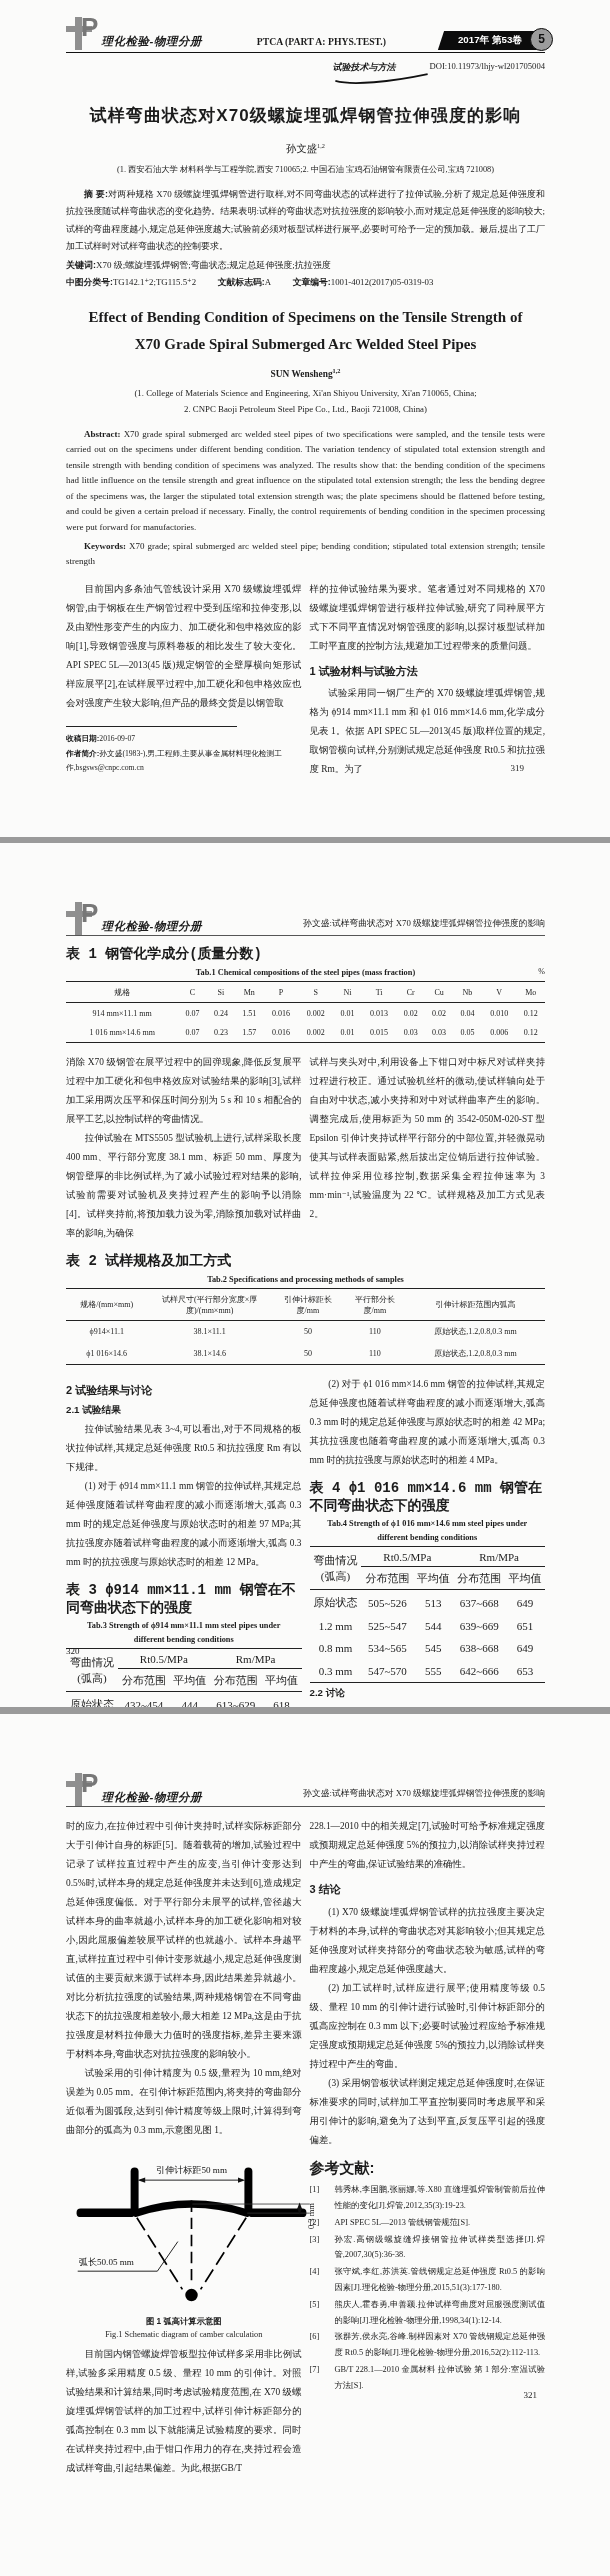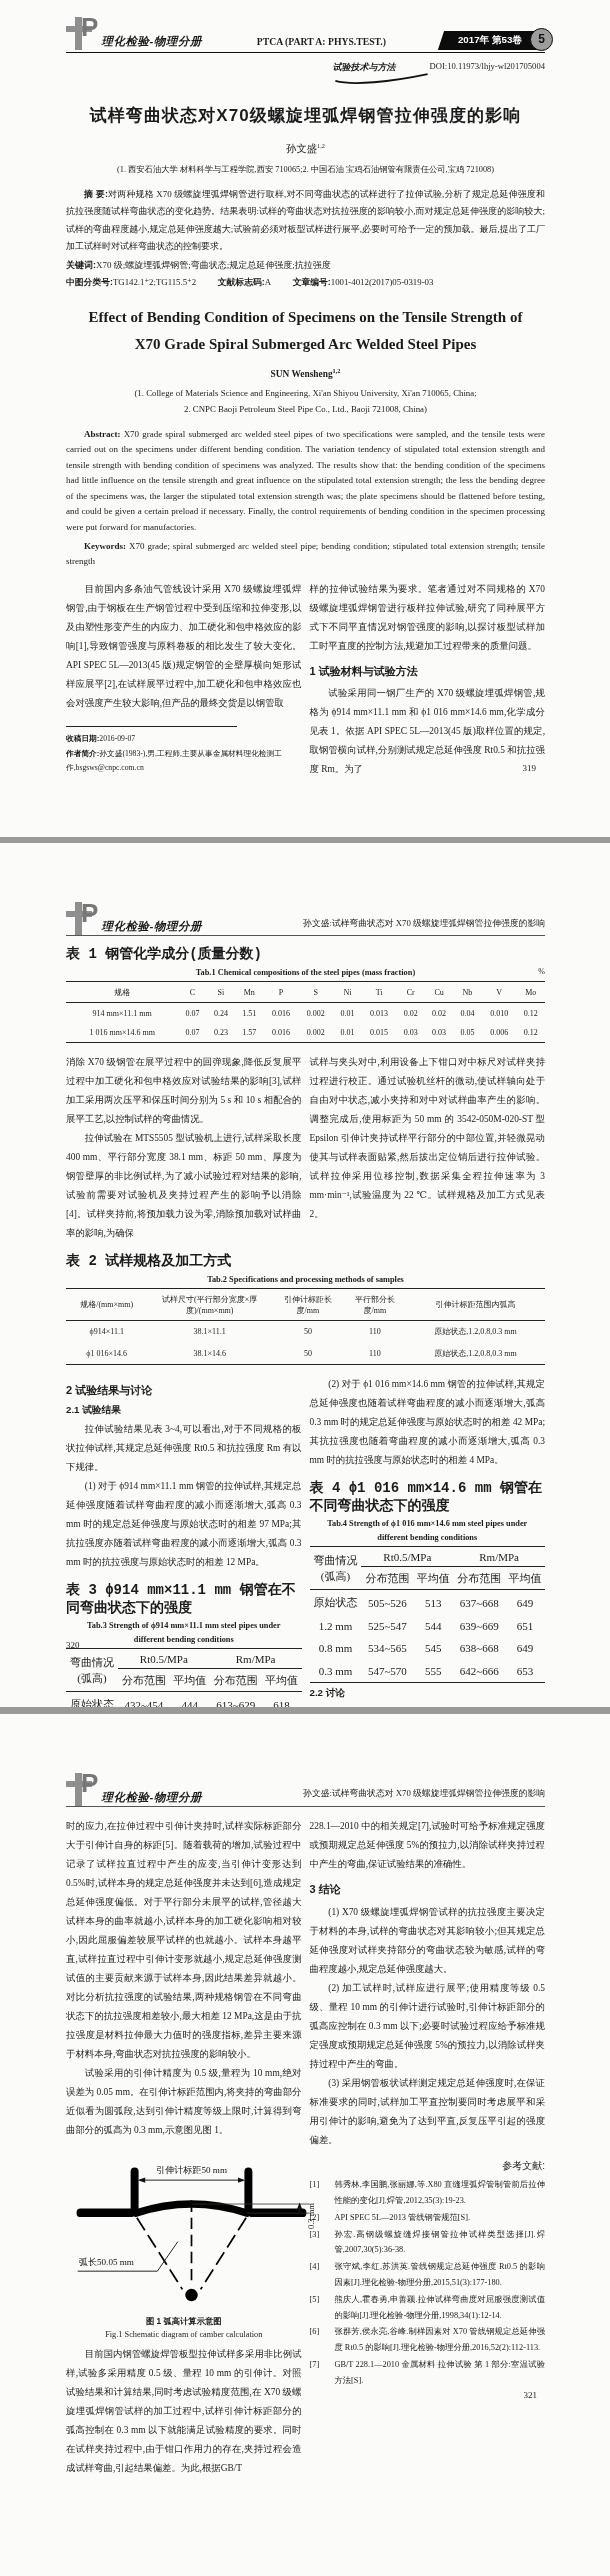--- a/index.html
+++ b/index.html
@@ -53,22 +53,22 @@
   .p { font-size:9.4px; line-height:2.02; text-align:justify; }
   .ind { text-indent:2em; }
   .sec-h { font-family:"Liberation Sans","DejaVu Sans",sans-serif; font-weight:bold; font-size:11px; margin:8px 0 5.7px; }
   .sub-h { font-family:"Liberation Sans","DejaVu Sans",sans-serif; font-weight:bold; font-size:9.7px; margin:4.6px 0 3.4px; }
 
   
   .footnote { position:absolute; left:66px; bottom:62px; width:268px; font-size:7.7px; line-height:1.85; }
   .footnote-rule { width:171px; border-top:1.1px solid #222; margin-bottom:5.7px; }
   .footnote b { font-family:"Liberation Sans","DejaVu Sans",sans-serif; }
   .pageno { position:absolute; font-size:9px; }
-  .pn-1 { right:74px; bottom:64px;text-align:center; }
-  .pn-2 { left:66px; bottom:57px; }
+  .pn-1 { right:86px; bottom:64px;text-align:center; }
+  .pn-2 { left:66px; bottom:51px; }
   .pn-3 { right:73px; bottom:176px; }
 
   
   .run-header { display:flex; align-items:flex-end; justify-content:space-between; border-bottom:1.7px solid #555; padding-bottom:0; }
   .run-title { font-size:8.8px; padding-bottom:5.7px; }
 
   
   .tbl-block { margin-top:9px; }
   .cap-cn { text-align:left; font-family:Liberation Mono, monospace; font-weight:bold; font-size:14px; }
   .cap-en-row { position:relative; text-align:center; margin-top:3.4px; }
@@ -82,21 +82,21 @@
   table.t34 { font-size:11px; }
   table.t34 th.grp { border-bottom:0.7px solid #222; }
   table.t34 th { padding:3.4px 1.7px; }
   .two-line-th div { line-height:1.5; }
 
   .fig-wrap { margin-top:5.7px; text-align:center; }
   .fig-cap-cn { text-align:center; font-family:"Liberation Sans","DejaVu Sans",sans-serif; font-weight:bold; font-size:8.3px; margin-top:3.4px; }
   .fig-cap-en { text-align:center; font-weight:normal; font-size:8.3px; margin-top:3.4px; }
 
   
-  .refs-title { font-family:"Liberation Sans","DejaVu Sans",sans-serif; font-weight:normal; font-size:10px; margin:9px 0 4.6px;text-align:right; }
+  .refs-title { font-family:"Liberation Sans","DejaVu Sans",sans-serif; font-weight:bold; font-size:15px; margin:9px 0 4.6px; }
   .ref-item { display:flex; font-size:8.3px; line-height:1.9; margin-top:1.1px; }
   .ref-no { flex:0 0 25px; }
   .ref-text { flex:1; text-align:justify; }
 </style>
 </head>
 <body>
 
 <div class="page page-1">
 
   <div class="p1-header">

